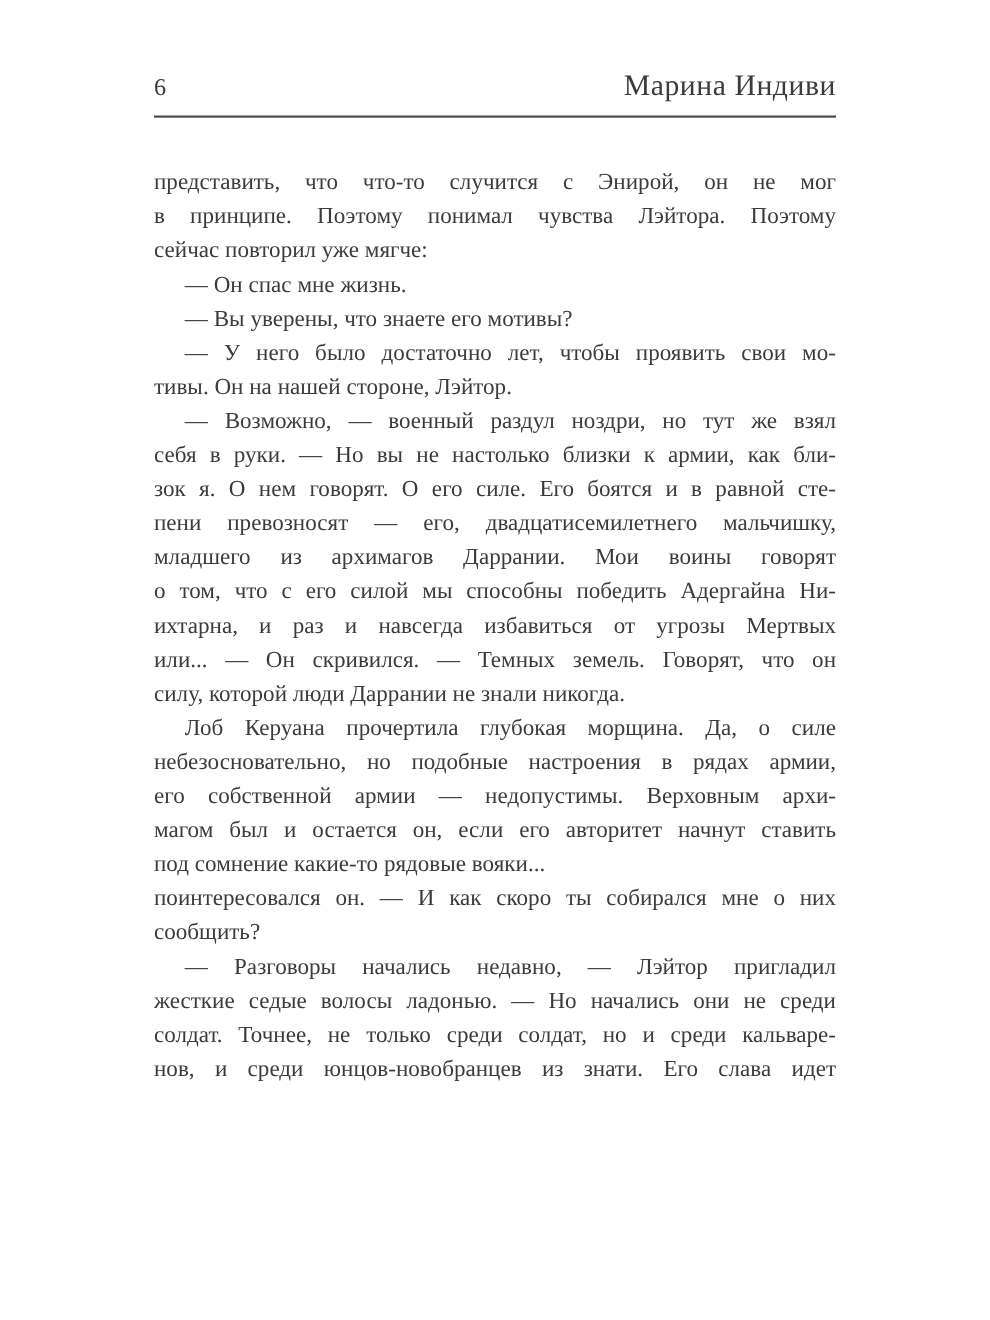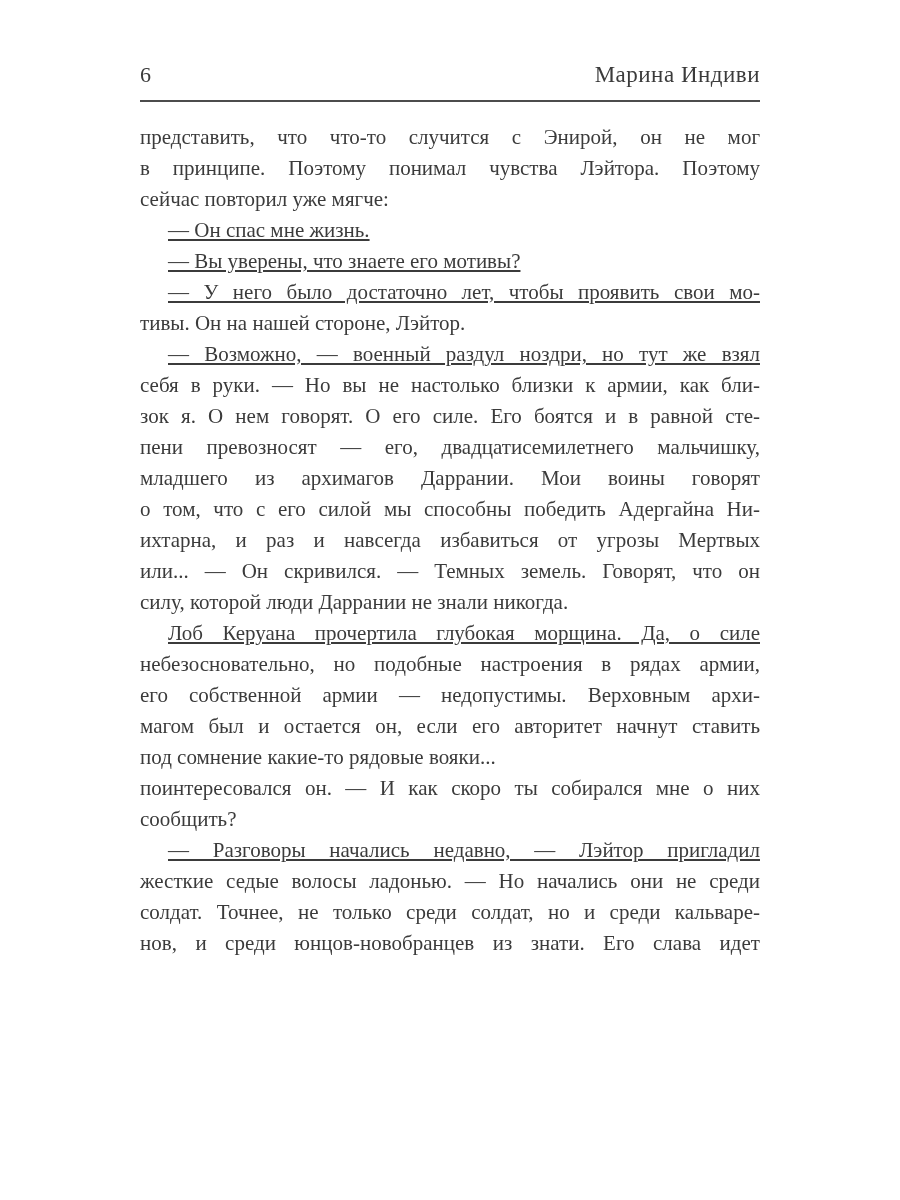--- a/index.html
+++ b/index.html
@@ -25,46 +25,45 @@
     justify-content: space-between;
     align-items: baseline;
     padding-top: 62px;
     padding-bottom: 12px;
   }
   .page-number {
     font-size: 22px;
     letter-spacing: 0.5px;
   }
   .running-head {
-    font-size: 23px;
+    font-size: 27px;
     letter-spacing: 0.5px;
   }
   .header-rule {
     border: 0;
     border-top: 2px solid #4c4c4c;
     margin: 0;
     width: 100%;
   }
   .page-body {
-    margin-top: 20px;
+    margin-top: 43px;
     font-size: 21px;
     line-height: 31px;
   }
   .line {
     height: 31px;
     white-space: nowrap;
   }
   .line.just {
     white-space: normal;
     text-align: justify;
     text-align-last: justify;
   }
   .line.ind {
     padding-left: 28px;
-    text-decoration: underline;
   }
 </style>
 </head>
 <body>
 
 <div class="page">
   <div class="page-header">
     <span class="page-number">6</span>
     <span class="running-head">Марина Индиви</span>
   </div>

